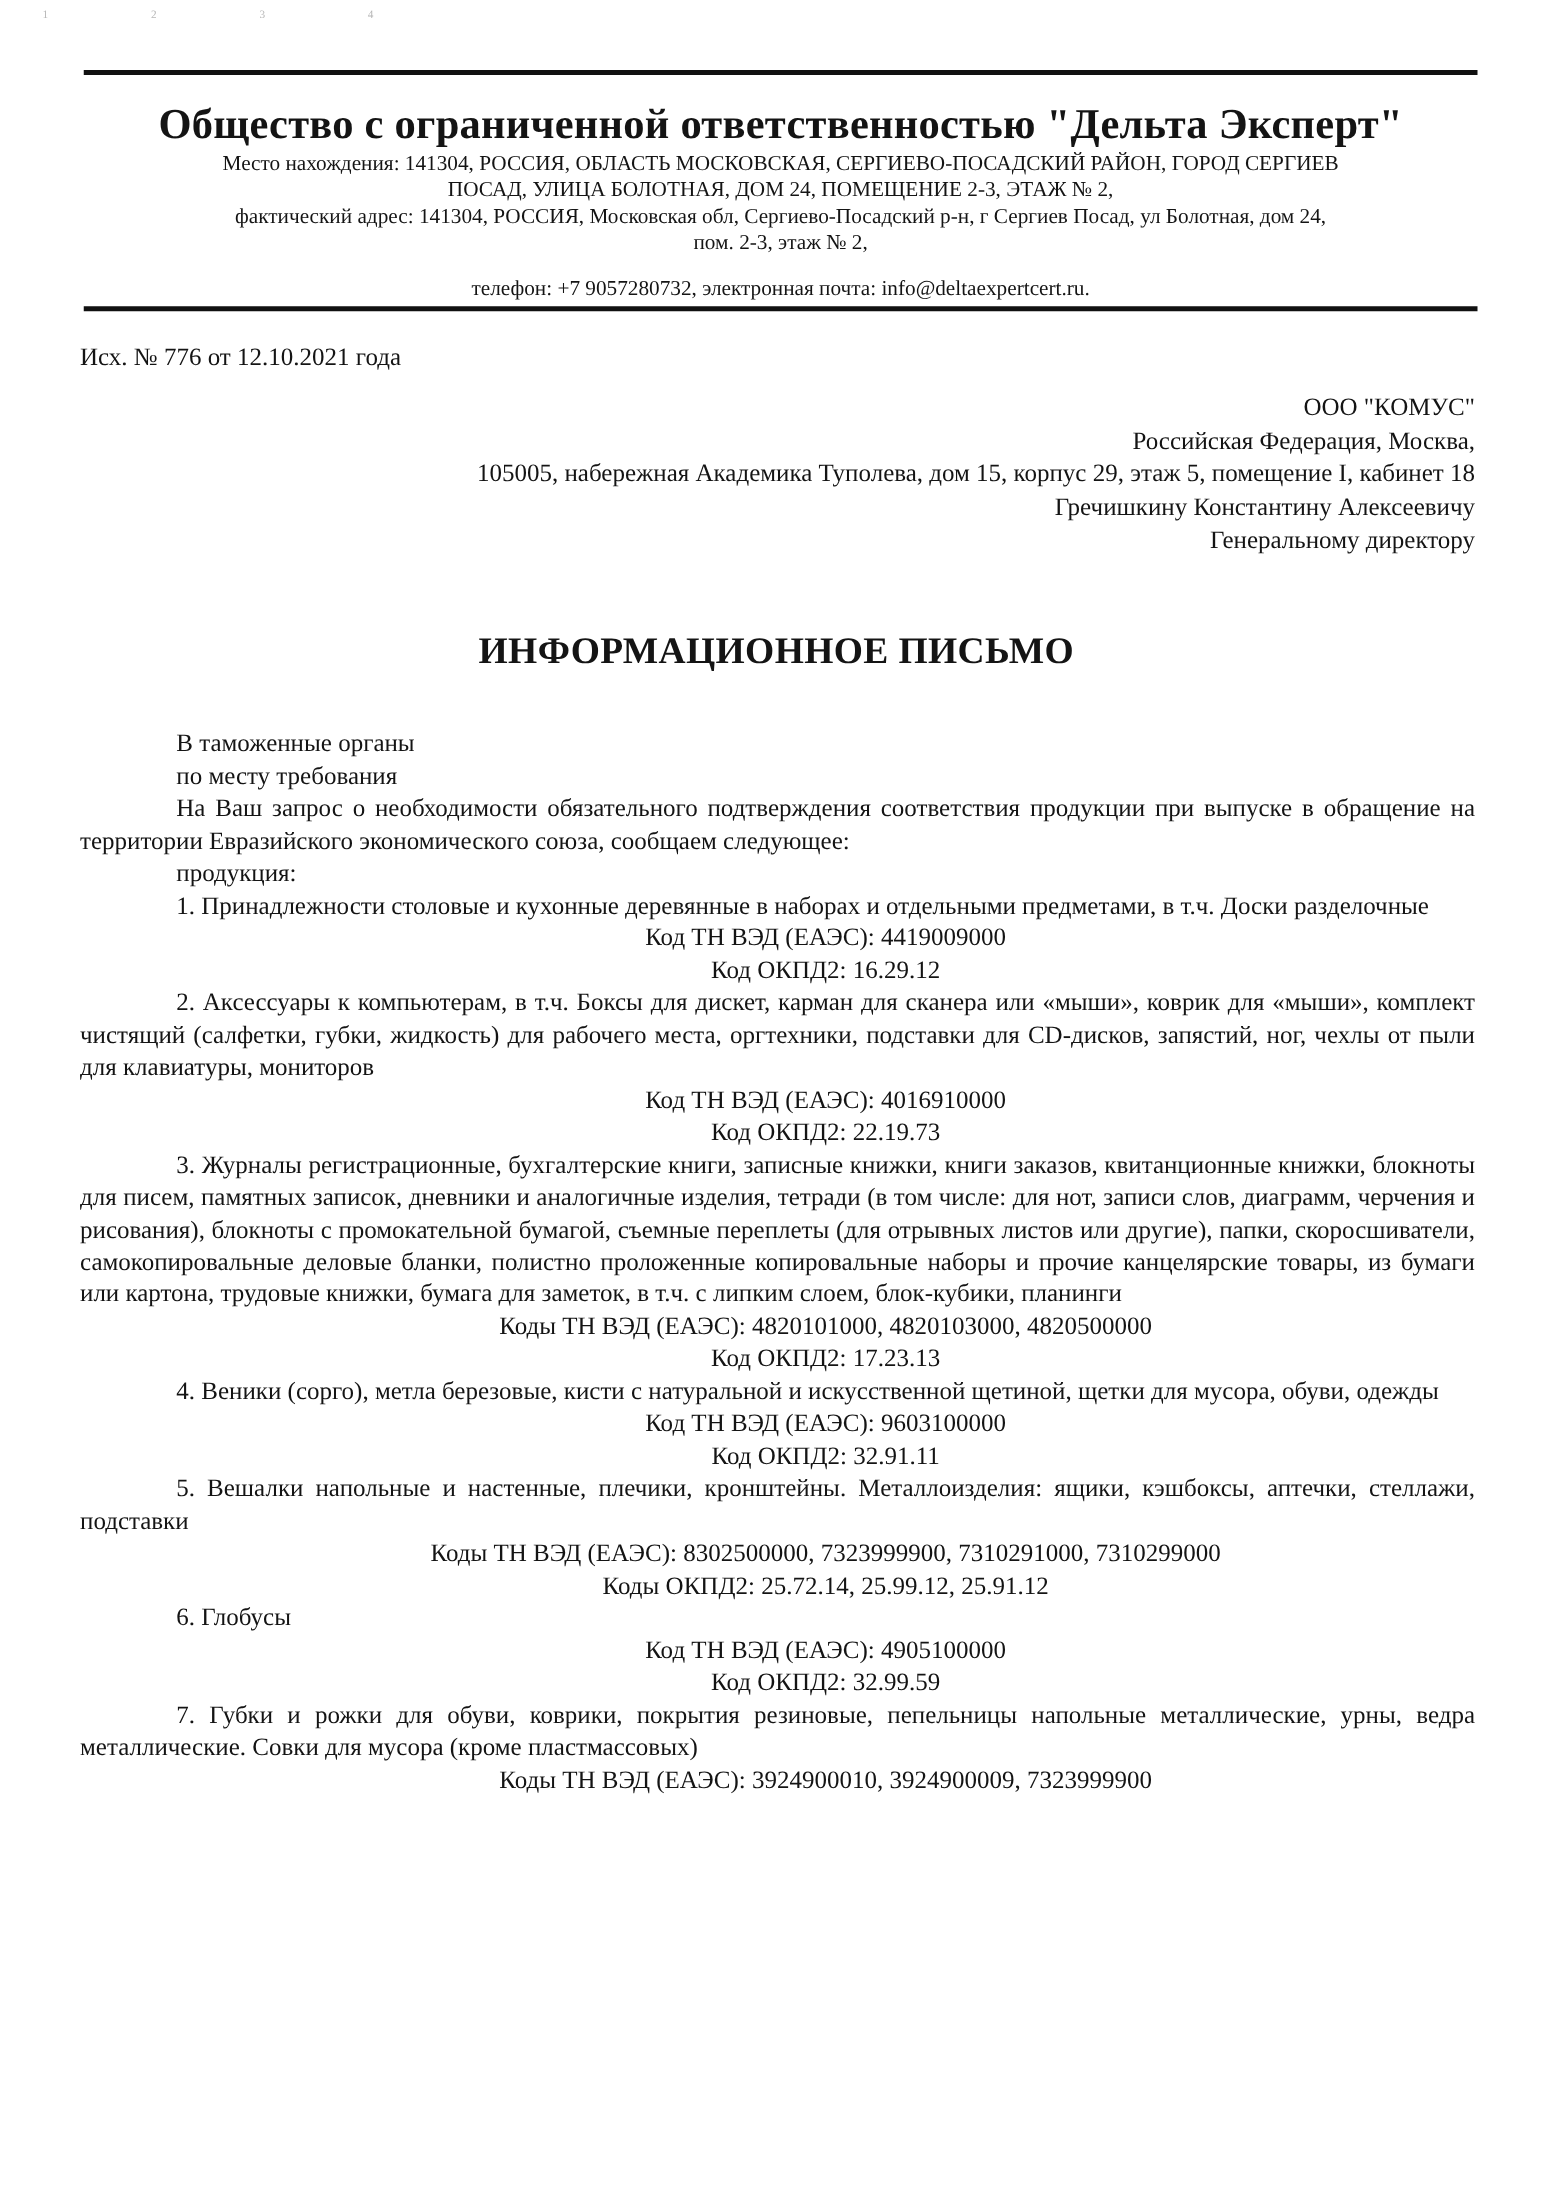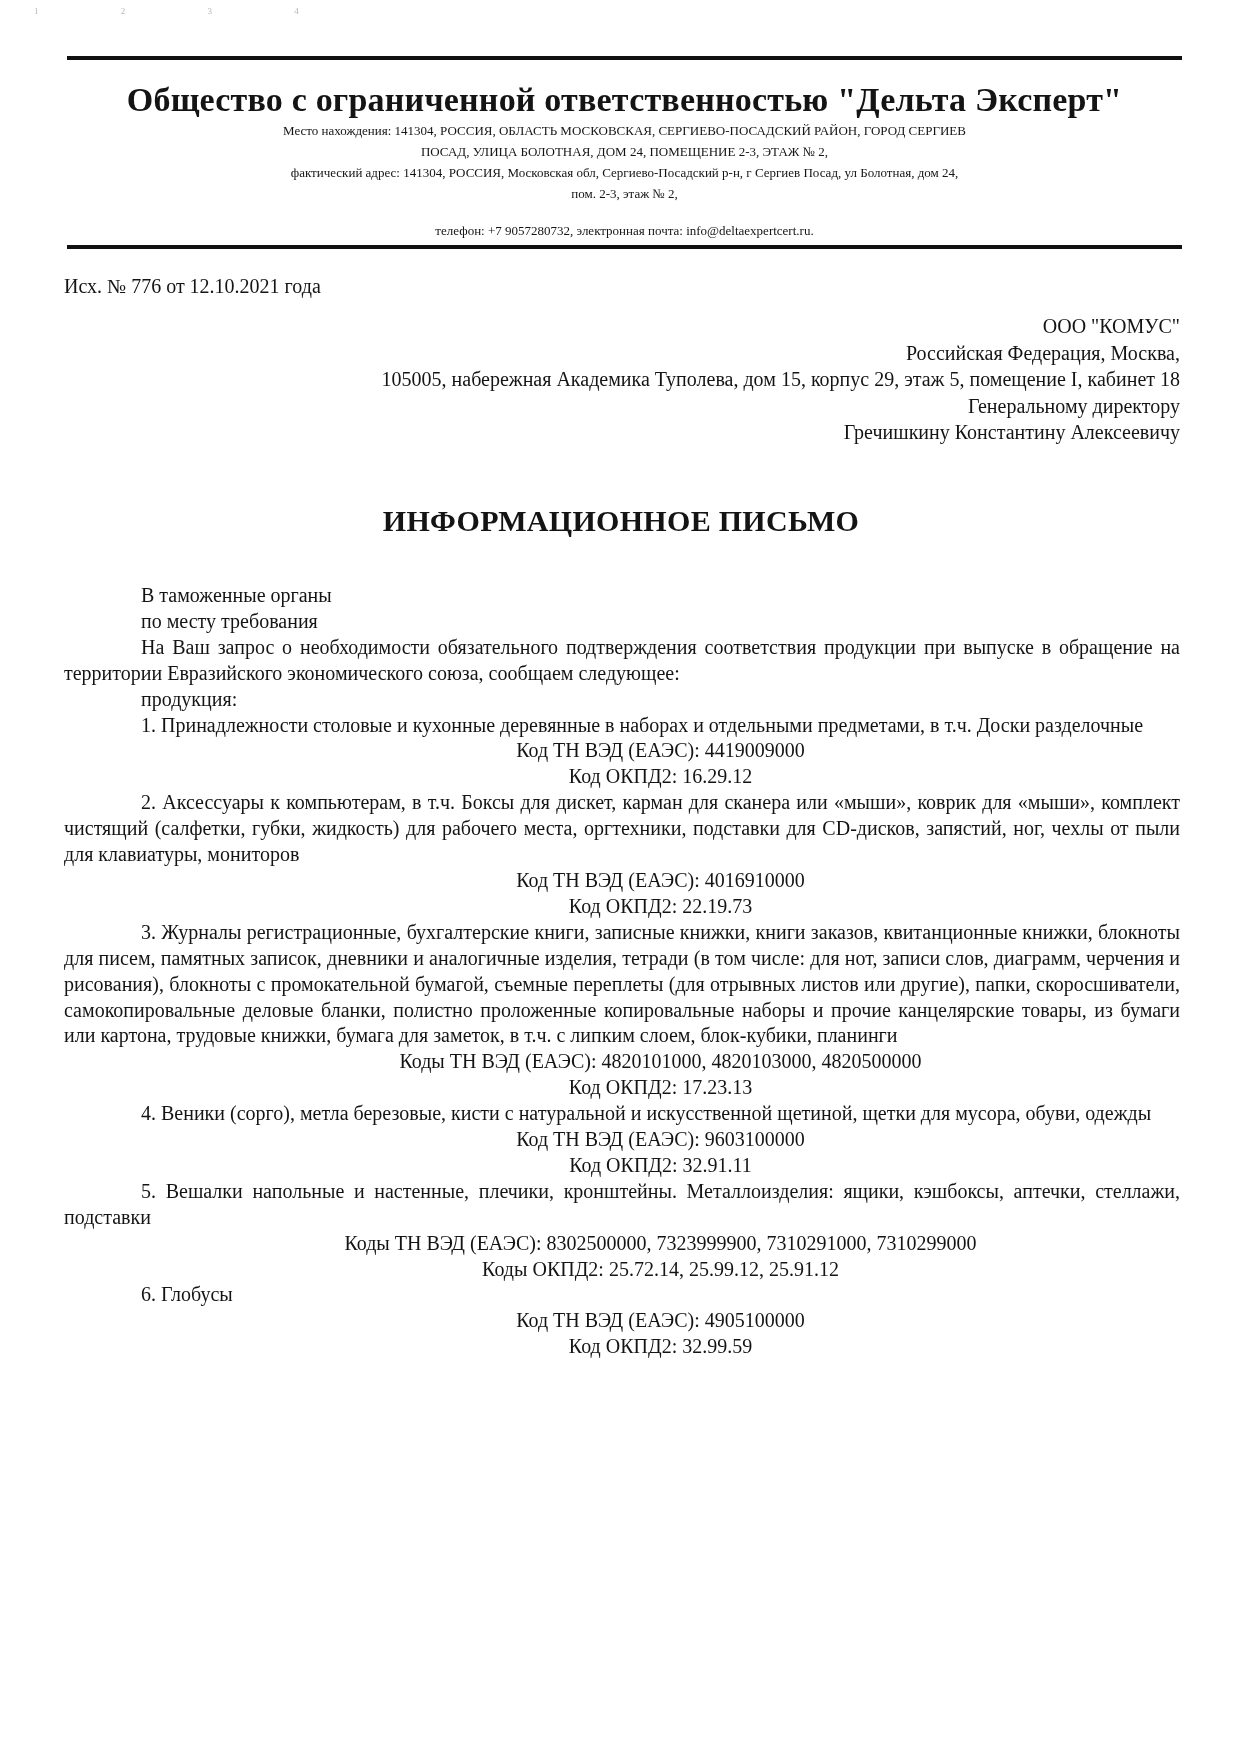--- a/index.html
+++ b/index.html
@@ -8,21 +8,21 @@
     font-family: "Liberation Serif", "DejaVu Serif", serif; color: #141414;
   }
   .scan-marks { position: absolute; left: 34px; top: 6px; font-size: 9px; color: #b8b8b8; letter-spacing: 40px; }
   .letterhead { position: absolute; left: 67px; top: 56px; width: 1115px; }
   .rule-top { height: 4px; background: #111; }
   .rule-bottom { height: 4px; background: #111; margin-top: 4px; }
   .org-name {
     text-align: center; font-weight: bold; font-size: 34px; line-height: 40px;
     margin-top: 20px; letter-spacing: 0.2px;
   }
-  .hd-line { text-align: center; font-size: 13px; line-height: 21px; }
+  .hd-line { text-align: center; font-size: 17px; line-height: 21px; }
   .hd-line.contacts { margin-top: 16px; }
 
   .outgoing { position: absolute; left: 64px; top: 273px; font-size: 20px; line-height: 26px; }
 
   .recipient { position: absolute; right: 62px; top: 313px; text-align: right; font-size: 20px; line-height: 26.5px; }
 
   .doc-title {
     position: absolute; left: 0; width: 1242px; top: 503px; text-align: center;
     font-weight: bold; font-size: 30px; line-height: 36px; letter-spacing: 0.3px;
   }
@@ -50,22 +50,22 @@
   <div class="hd-line contacts">телефон:  +7 9057280732, электронная почта: info@deltaexpertcert.ru.</div>
   <div class="rule-bottom"></div>
 </header>
 
 <div class="outgoing">Исх. № 776 от 12.10.2021 года</div>
 
 <div class="recipient">
   <div>ООО "КОМУС"</div>
   <div>Российская Федерация, Москва,</div>
   <div>105005, набережная Академика Туполева, дом 15, корпус 29, этаж 5, помещение I, кабинет 18</div>
+  <div>Гречишкину Константину Алексеевичу</div>
   <div>Генеральному директору</div>
-  <div>Гречишкину Константину Алексеевичу</div>
 </div>
 
 <h1 class="doc-title" style="margin:0">ИНФОРМАЦИОННОЕ ПИСЬМО</h1>
 
 <main class="body-text">
   <p class="p">В таможенные органы</p>
   <p class="p">по месту требования</p>
   <p class="p last-left">На Ваш запрос о необходимости обязательного подтверждения соответствия продукции при выпуске в обращение на территории Евразийского экономического союза, сообщаем следующее:</p>
   <p class="p">продукция:</p>
 
@@ -98,13 +98,17 @@
     <p class="code-line">Коды ТН ВЭД (ЕАЭС): 8302500000, 7323999900, 7310291000, 7310299000</p>
     <p class="code-line">Коды ОКПД2: 25.72.14, 25.99.12, 25.91.12</p>
   </section>
 
   <section>
     <p class="p last-left">6. Глобусы</p>
     <p class="code-line">Код ТН ВЭД (ЕАЭС): 4905100000</p>
     <p class="code-line">Код ОКПД2: 32.99.59</p>
   </section>
 
+  <section>
+    <p class="p last-left">7. Губки и рожки для обуви, коврики, покрытия резиновые, пепельницы напольные металлические, урны, ведра металлические. Совки для мусора (кроме пластмассовых)</p>
+    <p class="code-line">Коды ТН ВЭД (ЕАЭС): 3924900010, 3924900009, 7323999900</p>
+  </section>
 </main>
 
 </body></html>

